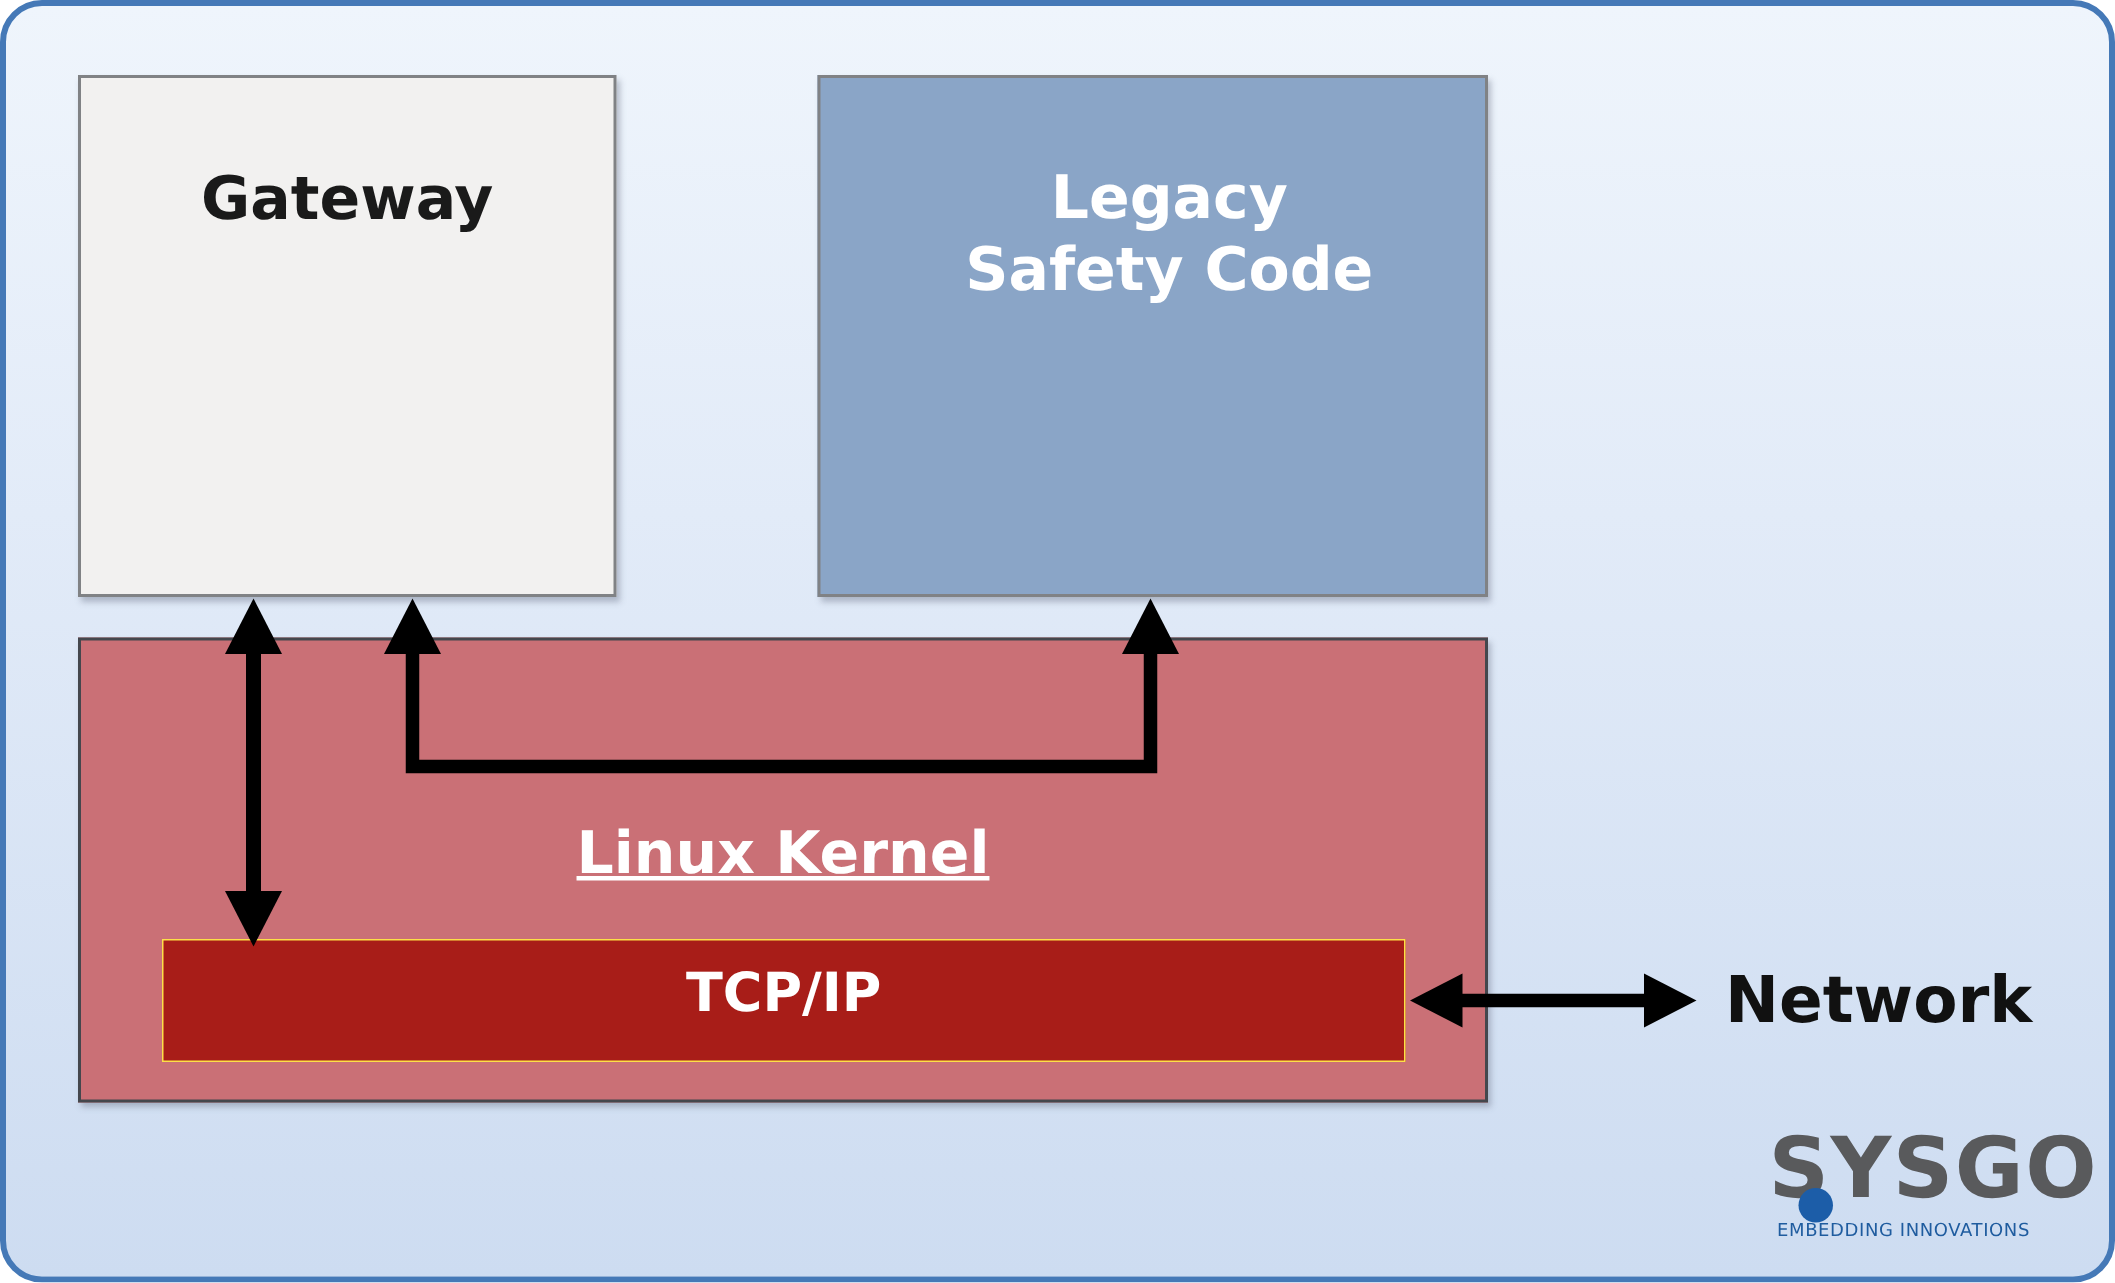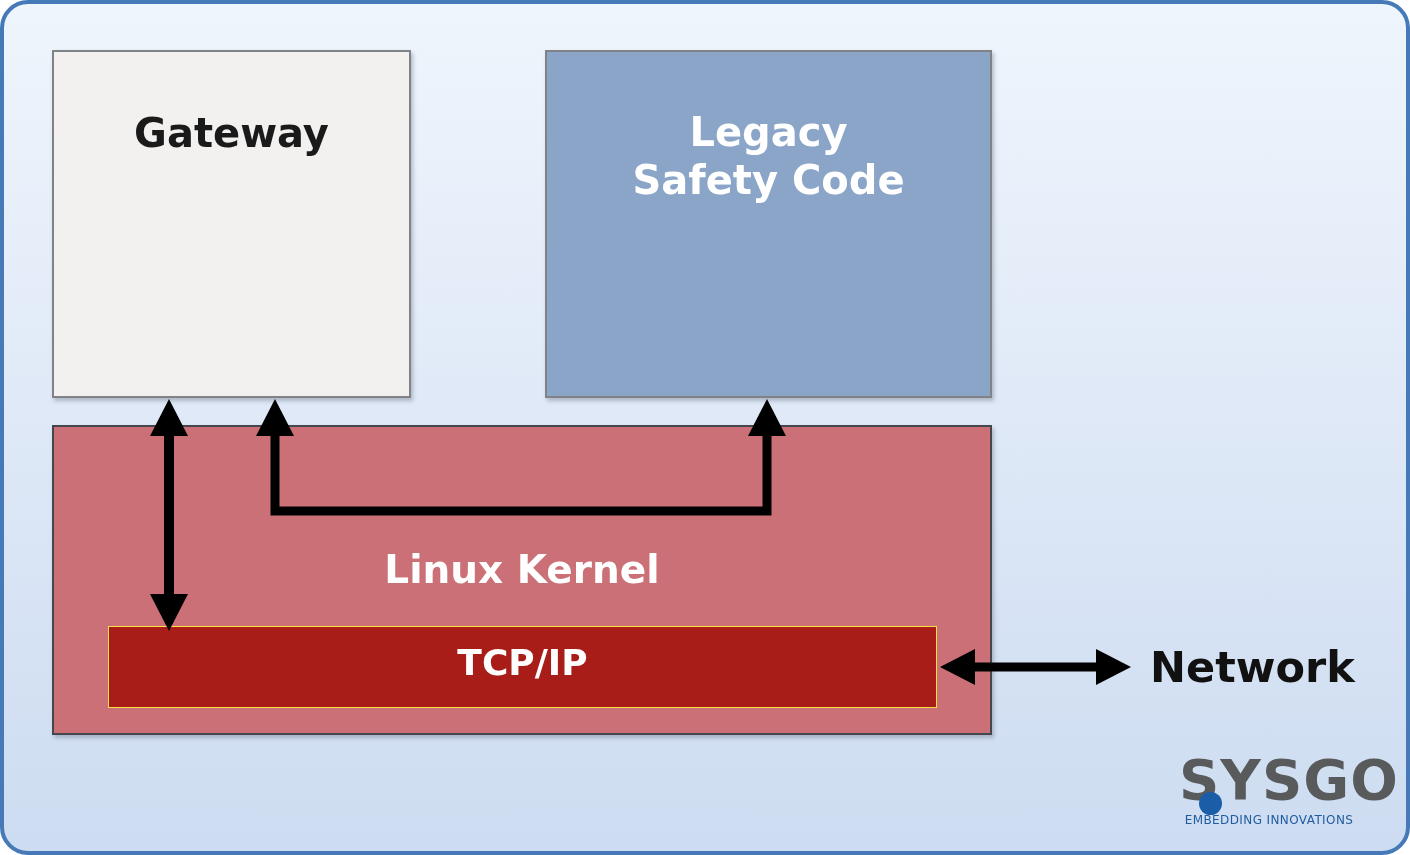--- a/index.html
+++ b/index.html
@@ -12,25 +12,25 @@
     background:linear-gradient(180deg,#eff5fc 0%,#e2ebf8 40%,#cddcf1 100%);
     overflow:hidden;
     font-family:"DejaVu Sans","Liberation Sans",sans-serif;
   }
   .box{position:absolute;border:2px solid #808285;box-shadow:2px 3px 4px rgba(110,120,140,.45);}
   .gateway-box{left:48px;top:46px;width:359px;height:348px;background:#f2f1f0;}
   .legacy-box{left:541px;top:46px;width:447px;height:348px;background:#8aa5c7;}
   .kernel-box{left:48px;top:421px;width:940px;height:310px;background:#ca7076;border-color:#44474d;}
   .box-title{width:100%;text-align:center;font-weight:bold;}
   .gateway-title{padding-top:56px;font-size:40px;line-height:50px;color:#1a1a1a;}
-  .legacy-title{padding-top:56px;font-size:40px;line-height:48px;color:#ffffff;}
+  .legacy-title{padding-top:56px;font-size:40px;line-height:48px;color:#ffffff;margin-left:11px;}
   .uds-label{position:absolute;left:0;top:31px;width:100%;text-align:center;
              font-size:33px;line-height:40px;font-weight:bold;color:#ffffff;}
   .kernel-label{position:absolute;left:0;top:119px;width:100%;text-align:center;
-                font-size:39px;line-height:48px;font-weight:bold;color:#ffffff;}
+                font-size:39px;line-height:48px;font-weight:bold;color:#ffffff;text-decoration:underline;}
   .tcpip-box{position:absolute;left:54px;top:199px;width:829px;height:82px;
              background:#a81d18;border:1px solid #fde047;}
   .tcpip-label{display:block;width:100%;text-align:center;font-size:36px;line-height:72px;
                font-weight:bold;color:#ffffff;}
   .arrows{position:absolute;left:0;top:0;width:1410px;height:855px;pointer-events:none;}
   .network-label{position:absolute;left:1146px;top:639px;font-size:43px;line-height:48px;
                  font-weight:bold;color:#111111;}
   .logo{position:absolute;left:1145px;top:750px;width:240px;}
   .logo-brand{position:relative;font-size:56px;line-height:52px;font-weight:bold;
               letter-spacing:1px;color:#595a5c;margin-left:30px;}

